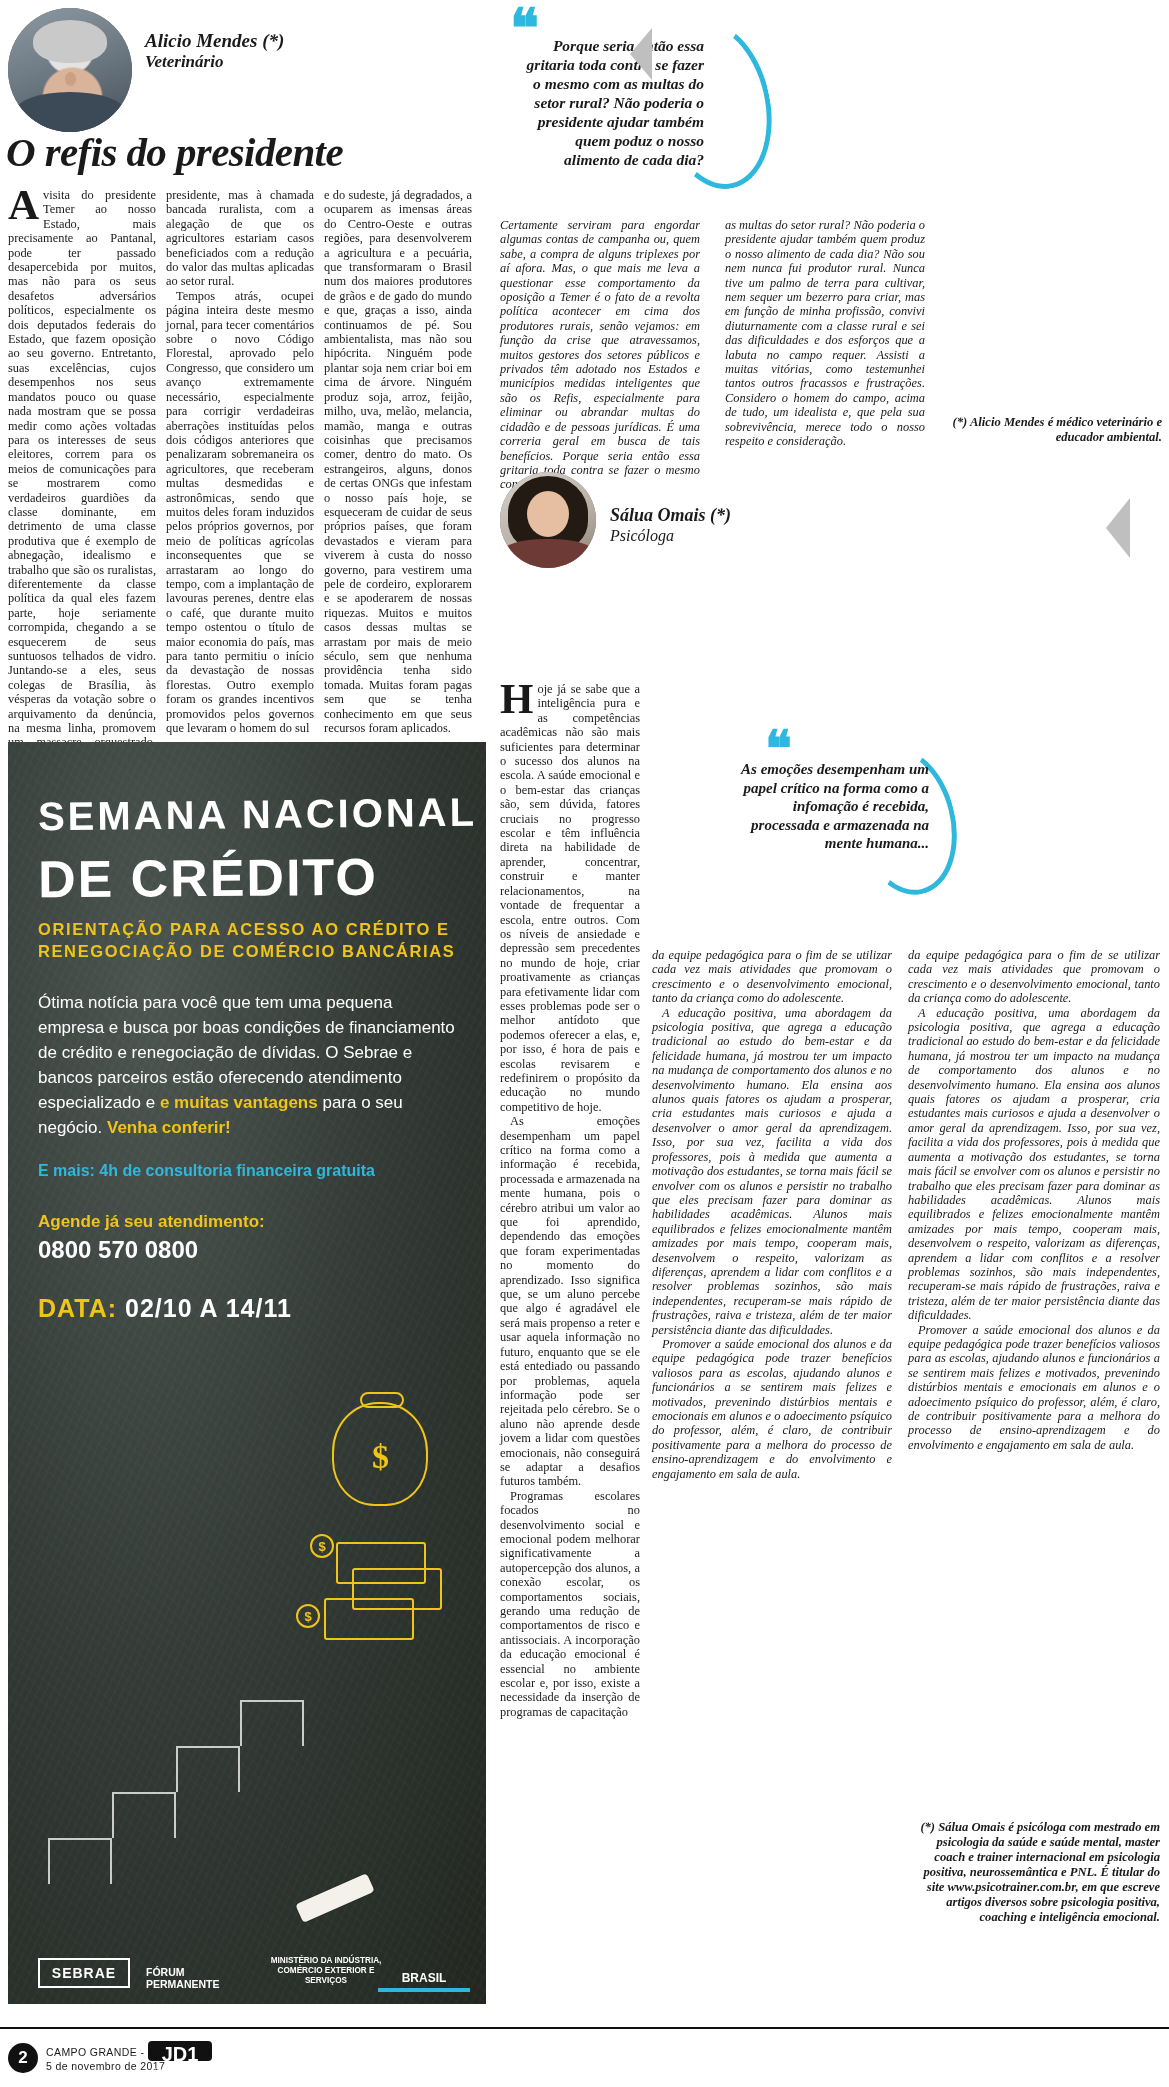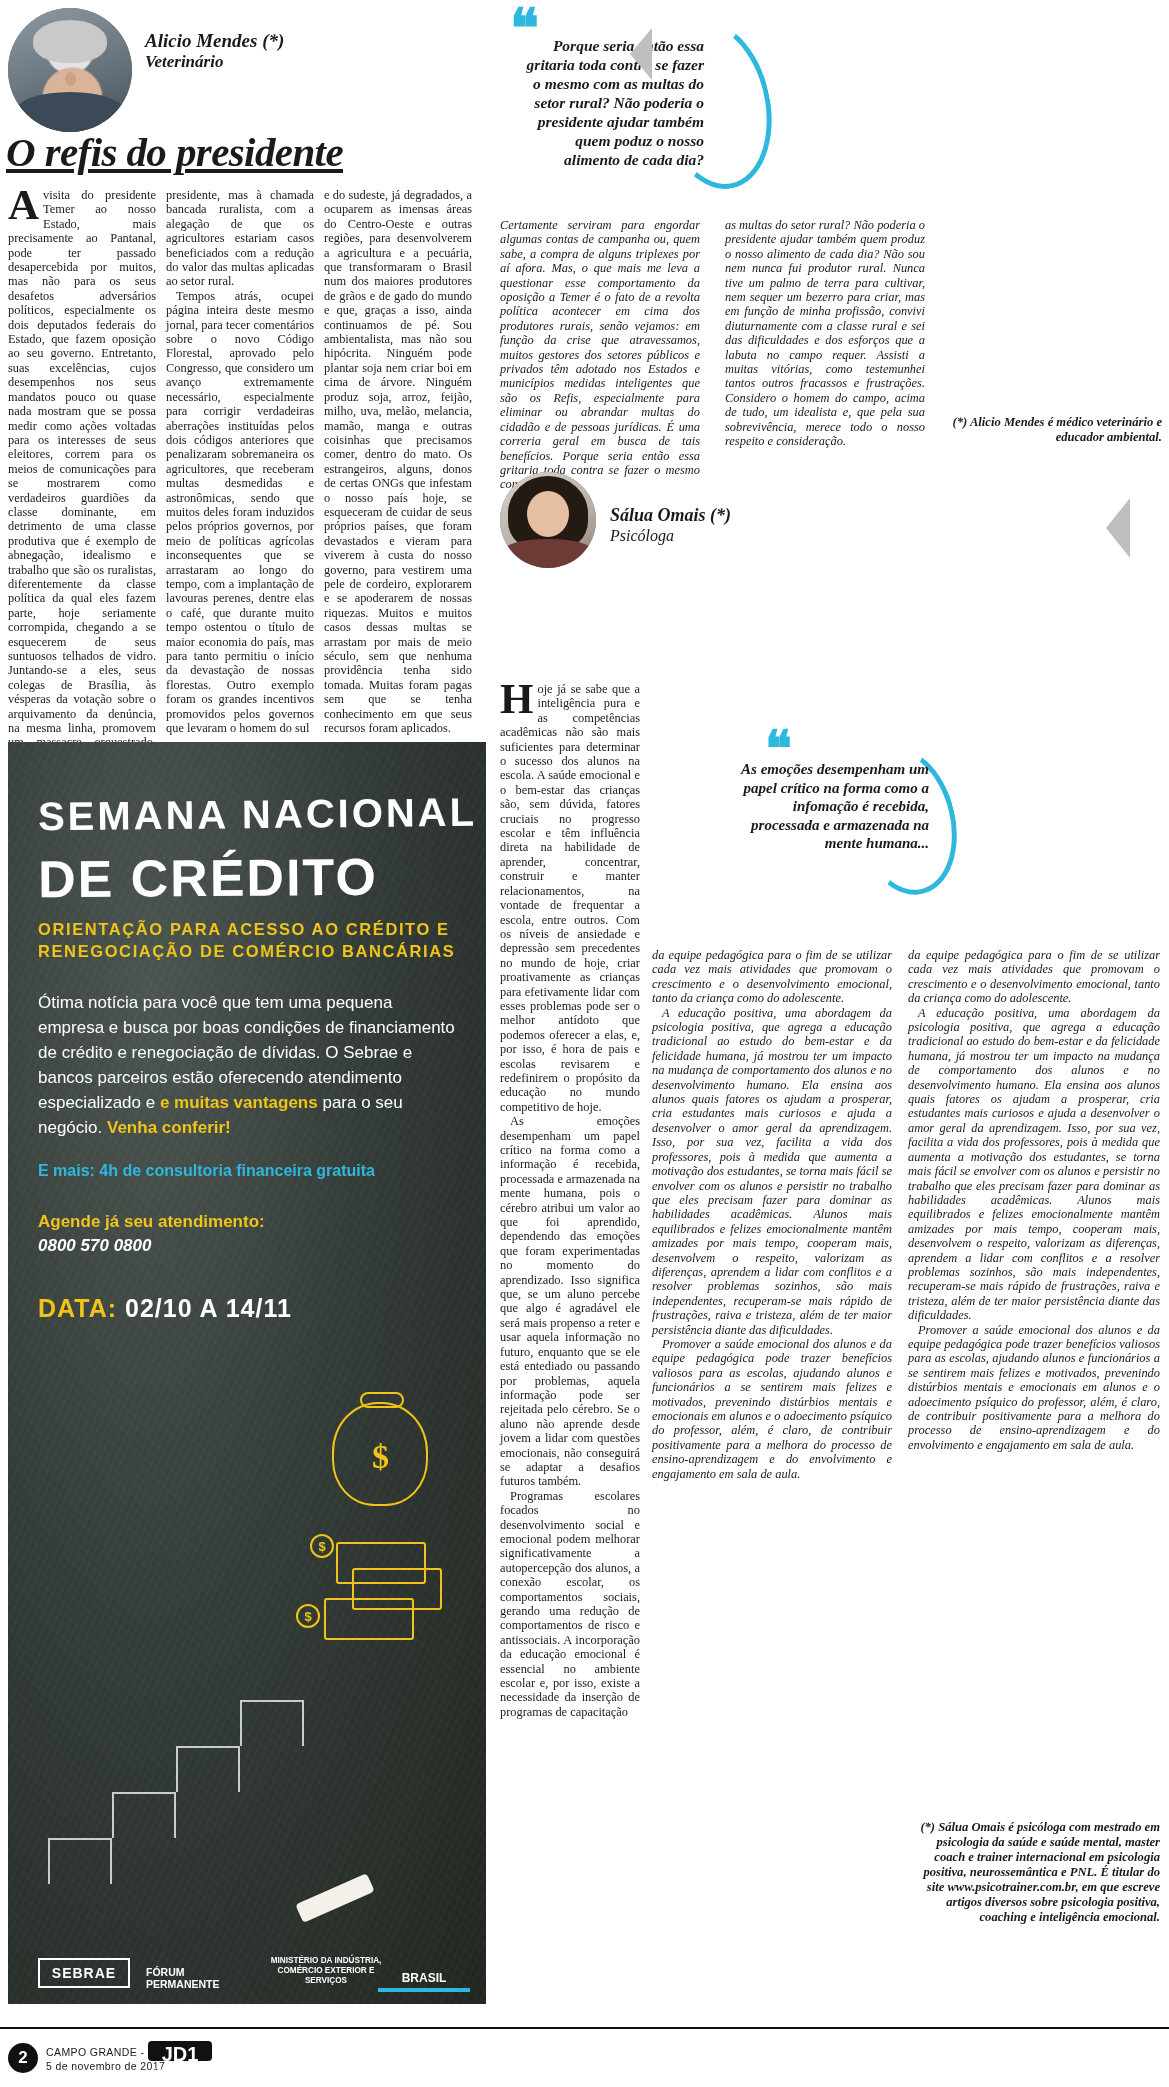--- a/index.html
+++ b/index.html
@@ -52,21 +52,21 @@
 
   .author-name {
     position:absolute; font-family:"Liberation Serif", serif;
     font-style:italic; font-weight:bold;
   }
   #a1name { left:145px; top:30px; font-size:19px; }
   #a1role { left:145px; top:52px; font-size:17px; font-style:italic; }
 
   .headline {
     position:absolute; font-family:"Liberation Serif", serif;
-    font-style:italic; font-weight:bold; letter-spacing:-0.6px;text-decoration:underline;
+    font-style:italic; font-weight:bold; letter-spacing:-0.6px;
   }
   #h1 { left:6px; top:128px; font-size:41px; }
 
   .dropcap::first-letter {
     float:left; font-size:43px; line-height:33px; font-weight:bold;
     padding-right:4px; font-family:"Liberation Serif", serif;
   }
 
   #c1a { position:absolute; left:8px;   top:188px; width:148px; }
   #c1b { position:absolute; left:166px; top:188px; width:148px; }
@@ -199,21 +199,21 @@
   .ad-body .hl { color:#f0c419; font-weight:bold; }
   .ad-body .venha { color:#f0c419; font-weight:bold; }
   .ad-mais {
     position:absolute; left:30px; top:420px; width:430px; font-size:16px;
     color:#2fb8dd; font-weight:bold;
   }
   .ad-agende {
     position:absolute; left:30px; top:470px; font-size:17px; color:#f0c419; font-weight:bold;
   }
   .ad-phone {
-    position:absolute; left:30px; top:494px; font-size:17px; font-weight:bold;font-style:italic;
+    position:absolute; left:30px; top:494px; font-size:24px; font-weight:bold;
   }
   .ad-data {
     position:absolute; left:30px; top:552px; font-size:25px; color:#f0c419;
     letter-spacing:1px; font-weight:bold;
   }
   .ad-data .val { color:#ffffff; }
 
   
   #stairs { position:absolute; left:40px; bottom:120px; width:260px; height:230px; }
   #stairs div {

